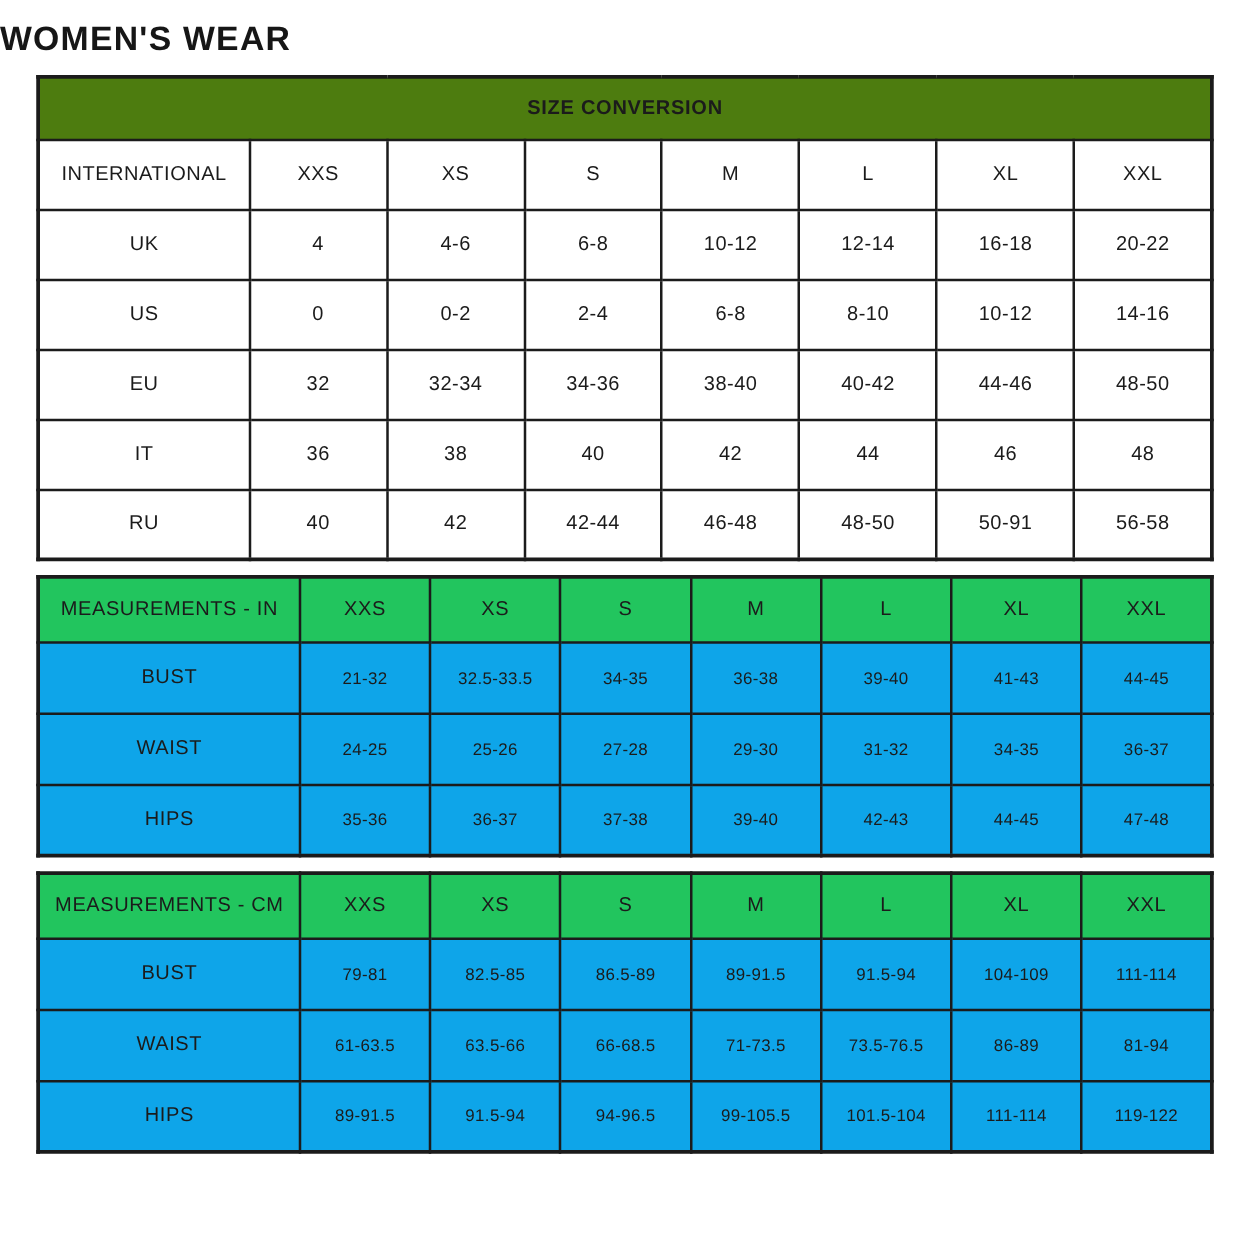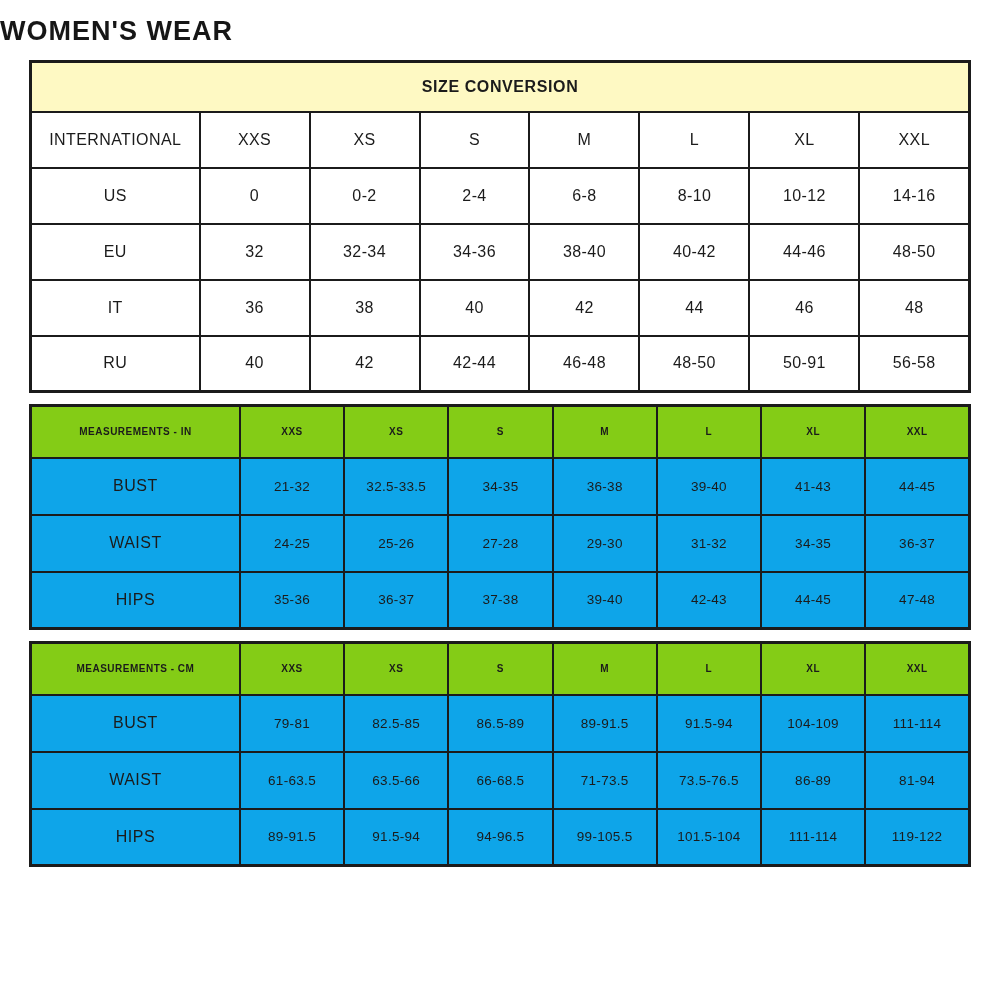--- a/index.html
+++ b/index.html
@@ -33,40 +33,40 @@
   th, td {
     border: 2px solid #1b1b1b;
     text-align: center;
     vertical-align: middle;
     font-weight: normal;
     padding: 0 2px;
   }
   
   .tbl-size .band th {
     height: 50px;
-    background: #fef9c3;
+    background: #4d7c0f;
     font-weight: bold;
     font-size: 16px;
     letter-spacing: 0.6px;
   }
   .tbl-size .cols th,
   .tbl-size td {
     height: 56px;
     font-size: 16px;
     letter-spacing: 0.4px;
     background: #ffffff;
   }
   .tbl-size col.c0 { width: 18%; }
   .tbl-size col.c  { width: 11.714%; }
   
   .tbl-meas thead th {
     height: 52px;
-    background: #84cc16;
-    font-weight: bold;
-    font-size: 10px;
+    background: #22c55e;
+    font-weight: normal;
+    font-size: 16px;
     letter-spacing: 0.5px;
   }
   .tbl-meas td {
     height: 57px;
     font-size: 13.5px;
     letter-spacing: 0.3px;
     background: #0ea5e9;
   }
   .tbl-meas td.rowlabel {
     font-size: 16px;
@@ -103,20 +103,30 @@
         <th>XS</th>
         <th>S</th>
         <th>M</th>
         <th>L</th>
         <th>XL</th>
         <th>XXL</th>
       </tr>
     </thead>
     <tbody>
       <tr>
+        <td>UK</td>
+        <td>4</td>
+        <td>4-6</td>
+        <td>6-8</td>
+        <td>10-12</td>
+        <td>12-14</td>
+        <td>16-18</td>
+        <td>20-22</td>
+      </tr>
+      <tr>
         <td>US</td>
         <td>0</td>
         <td>0-2</td>
         <td>2-4</td>
         <td>6-8</td>
         <td>8-10</td>
         <td>10-12</td>
         <td>14-16</td>
       </tr>
       <tr>

